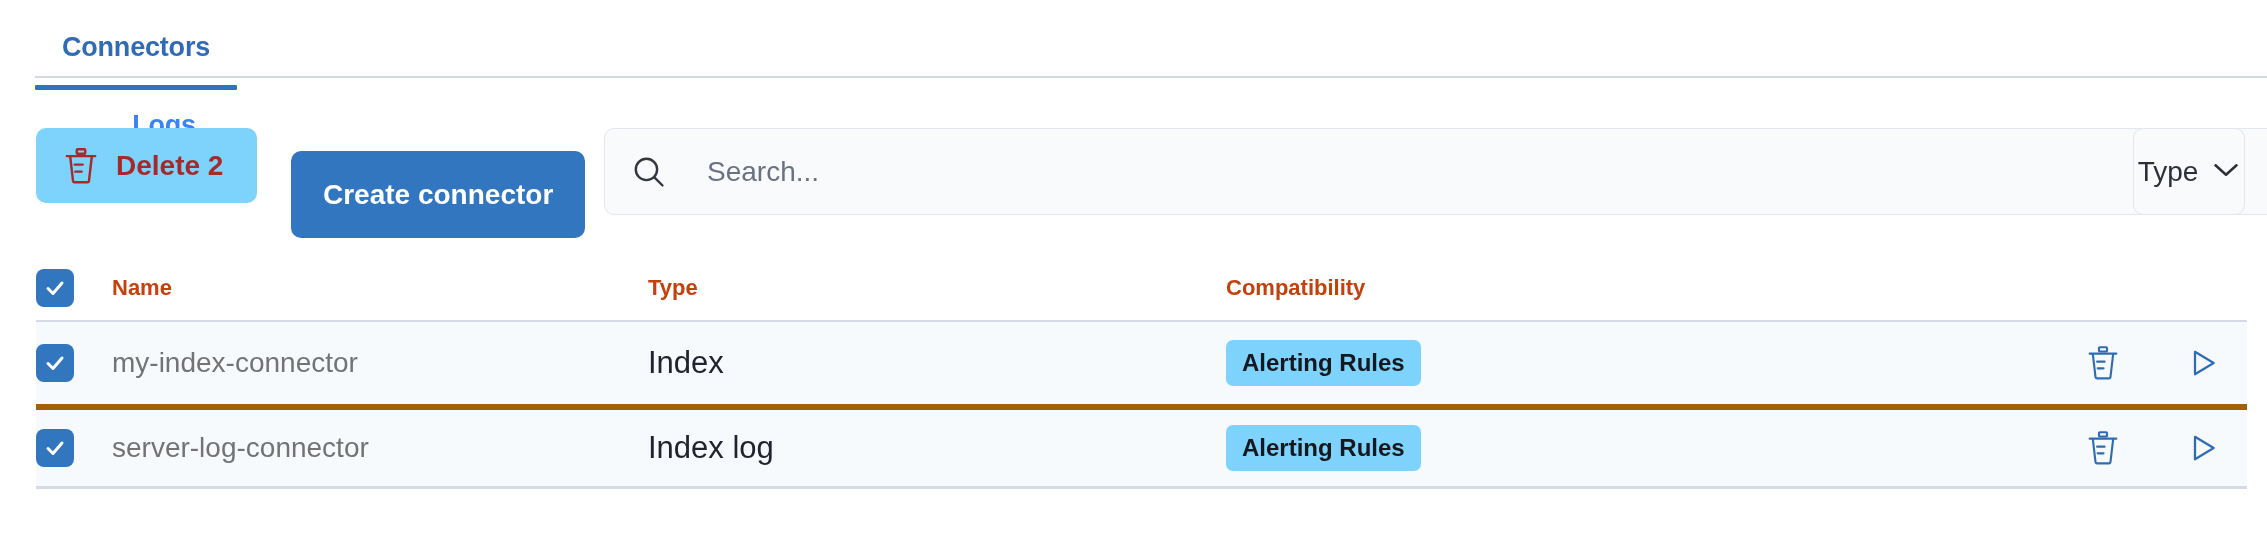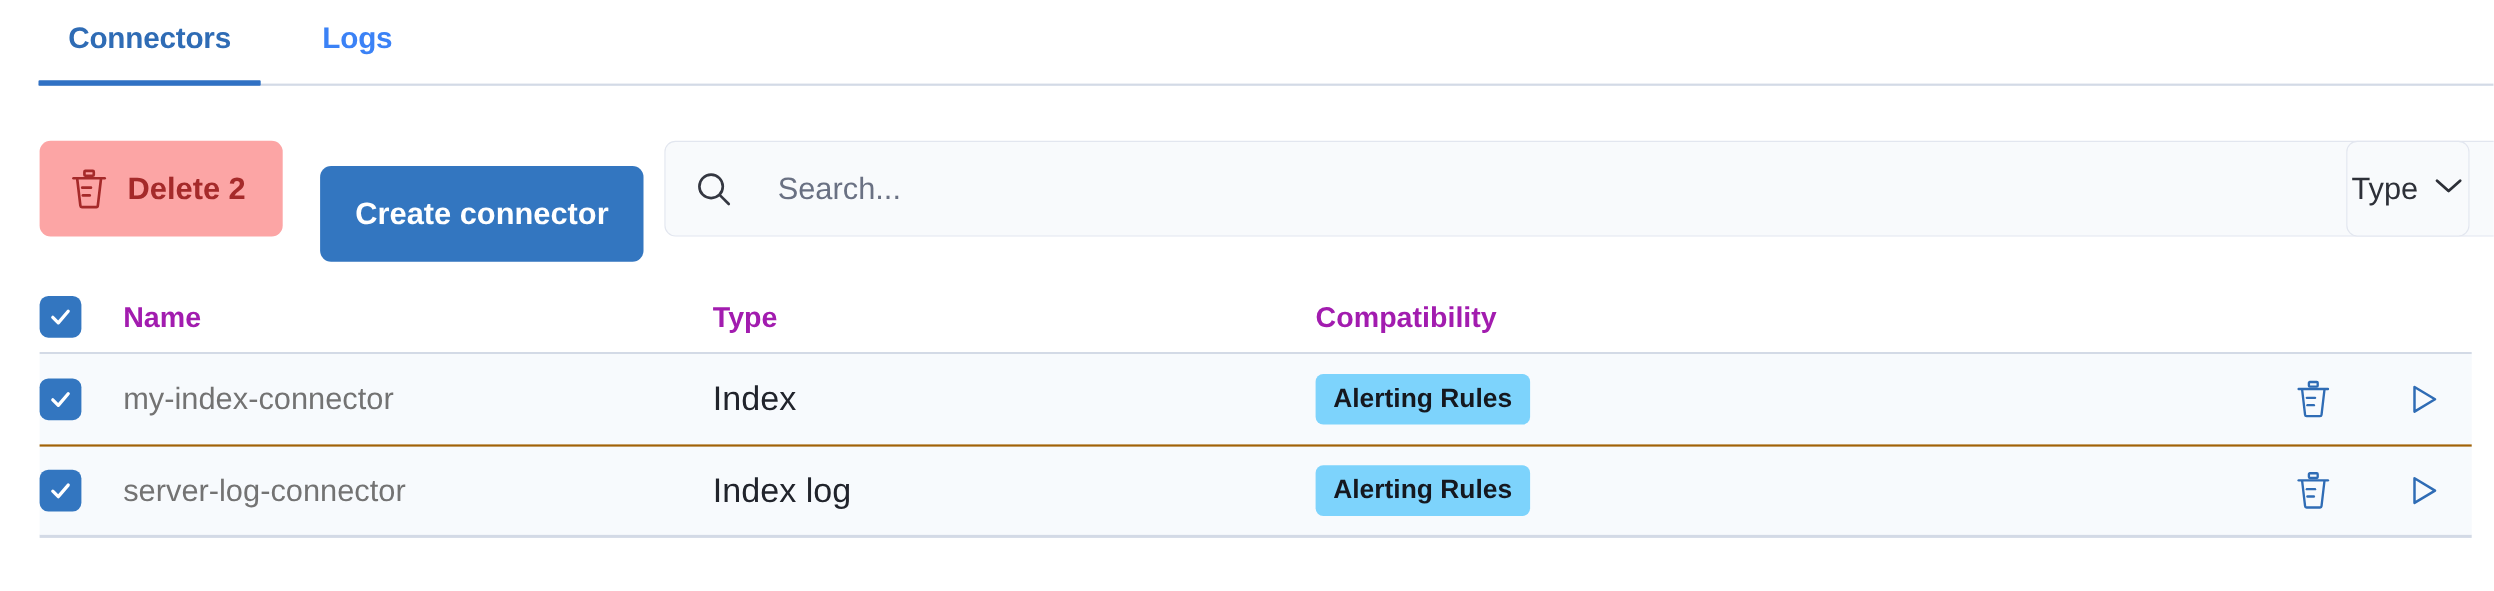--- a/index.html
+++ b/index.html
@@ -12,43 +12,43 @@
   .page { position: relative; width: 2267px; height: 537px; background: #fff; }
 
   
   .tabbar {
     position: absolute; left: 0; top: 0; width: 2267px; height: 79px;
   }
   .tabbar .rule {
     position: absolute; left: 35px; top: 76px; width: 2232px; height: 2px;
     background: #d3dae6;
   }
-  .tabs { position: absolute; left: 35px; top: 0; display: flex; align-items: center; }
+  .tabs { position: absolute; left: 35px; top: 12px; display: flex; align-items: center; flex-direction: column; }
   .tab {
     position: relative;
     font-size: 27px; font-weight: bold; letter-spacing: -0.2px;
     padding: 20px 0 0 0; height: 78px;
     cursor: pointer; white-space: nowrap;
   }
   .tab.active { color: #2f6cb5; width: 202px; text-align: center; }
   .tab.inactive { color: #3b82f6; margin-left: 56px; }
   .tab.active .bar {
     position: absolute; left: 0; bottom: 0; width: 202px; height: 5px;
     background: #3071c4; border-radius: 1px;
   }
 
   
   .toolbar {
     position: absolute; left: 0; top: 128px; width: 2267px; height: 88px;
   }
   .btn-delete {
-    position: absolute; left: 36px; top: 0; height: 87px;
+    position: absolute; left: 36px; top: 0; height: 75px;
     display: flex; align-items: center; gap: 18px;
     padding: 0 34px 0 28px;
-    background: #fca5a5; border: none; border-radius: 10px;
+    background: #7dd3fc; border: none; border-radius: 10px;
     color: #a52a2a; font-size: 28px; font-weight: bold;
     font-family: "Liberation Sans", sans-serif;
     cursor: pointer; white-space: nowrap;
   }
   .btn-delete svg { display: block; }
   .btn-create {
     position: absolute; left: 291px; top: 0; height: 87px;
     display: flex; align-items: center; justify-content: center;
     padding: 0 32px;
     background: #3376c0; border: none; border-radius: 10px;
@@ -80,30 +80,30 @@
   
   .table { position: absolute; left: 36px; top: 256px; width: 2211px; }
   .thead {
     height: 66px; display: flex; align-items: center;
     border-bottom: 2px solid #d3dae6;
   }
   .trow {
     height: 82px; display: flex; align-items: center;
     background: #f7fafd;
   }
-  .trow + .trow { border-top: 2px solid #a16207; }
+  .trow + .trow { border-top: 6px solid #a16207; }
   .tbody { border-bottom: 3px solid #d3dae6; }
 
   .c-check { width: 46px; flex: none; display: flex; align-items: center; padding-left: 0; }
   .c-name  { width: 566px; flex: none; padding-left: 30px; }
   .c-type  { width: 548px; flex: none; }
-  .c-compat{ width: 600px; flex: none; }
+  .c-compat{ width: 600px; flex: none; margin-left: 30px; }
   .c-actions { flex: 1; display: flex; align-items: center; justify-content: flex-end; gap: 56px; padding-right: 22px; }
 
-  .th { font-size: 26px; font-weight: bold; color: #a21caf; white-space: nowrap; }
+  .th { font-size: 22px; font-weight: bold; color: #c2410c; white-space: nowrap; }
   .td-link {
     font-size: 28px; color: #737373; cursor: pointer; white-space: nowrap;
   }
   .td-text { font-size: 31px; color: #21242c; white-space: nowrap; }
 
   .cbx {
     width: 38px; height: 38px; border-radius: 8px; background: #3376c0;
     display: flex; align-items: center; justify-content: center;
     cursor: pointer; flex: none;
   }

